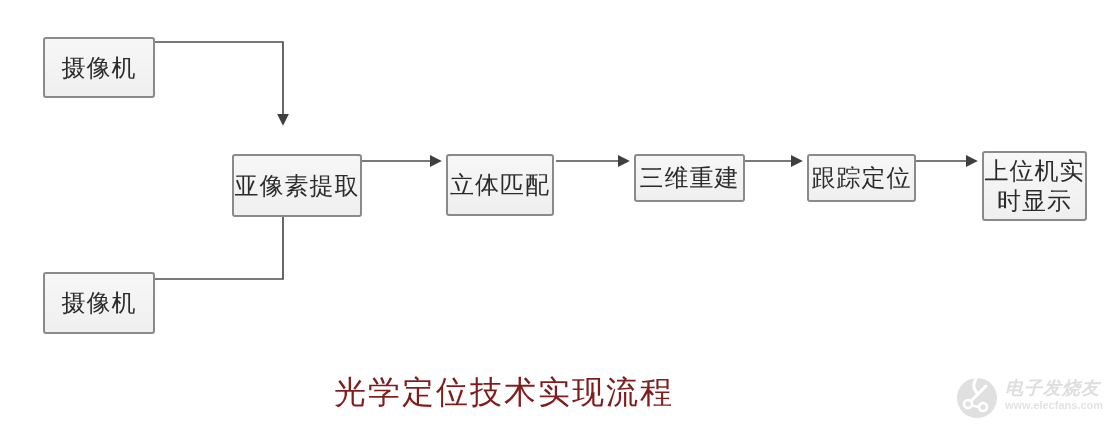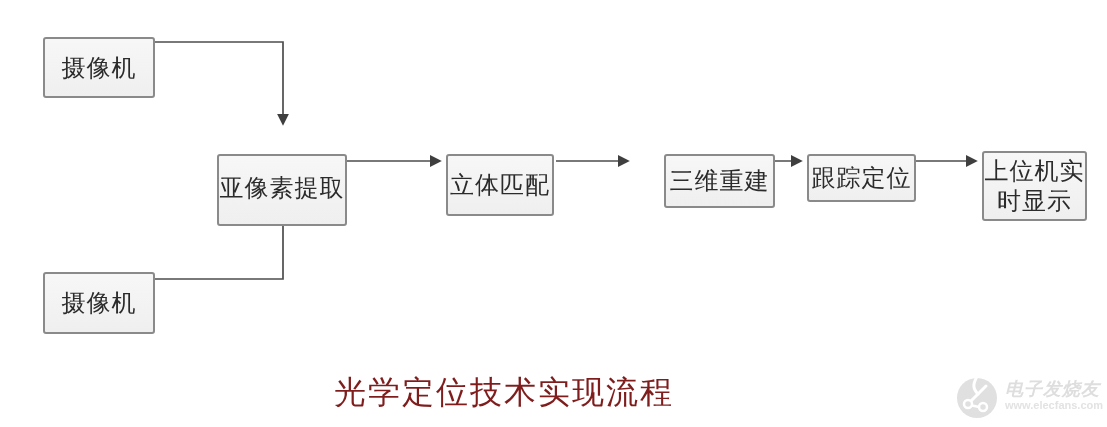--- a/index.html
+++ b/index.html
@@ -32,23 +32,23 @@
     line-height: 1.25;
     display: flex;
     align-items: center;
     justify-content: center;
     text-align: center;
     letter-spacing: 1px;
     margin-top: 24px;
   }
   .node-camera-top    { left: 43px;  top: 13px;  width: 112px; height: 61px; }
   .node-camera-bottom { left: 43px;  top: 248px; width: 112px; height: 62px; }
-  .node-subpixel      { left: 217px; top: 130px; width: 130px; height: 72px; font-family: Liberation Mono, monospace; }
+  .node-subpixel      { left: 232px; top: 130px; width: 130px; height: 63px; }
   .node-stereo        { left: 446px; top: 130px; width: 108px; height: 62px; }
-  .node-reconstruct   { left: 664px; top: 130px; width: 111px; height: 54px; }
+  .node-reconstruct   { left: 634px; top: 130px; width: 111px; height: 48px; }
   .node-tracking      { left: 807px; top: 130px; width: 109px; height: 48px; }
   .node-display       { left: 982px; top: 127px; width: 105px; height: 70px; }
   .caption {
     position: absolute;
     left: 0;
     top: 371px;
     width: 1008px;
     text-align: center;
     font-size: 32px;
     letter-spacing: 2px;
@@ -70,21 +70,21 @@
     display: flex;
     flex-direction: column;
     line-height: 1.1;
   }
   .wm-brand {
     font-size: 18px;
     font-weight: bold;
     font-style: italic;
     letter-spacing: 1px;
     color: #dedede;
-    font-family: Liberation Serif, serif;
+    font-family: Liberation Mono, monospace;
     white-space: nowrap;
   }
   .wm-url {
     font-size: 11px;
     color: #e3e3e3;
     font-family: "Liberation Sans", sans-serif;
     white-space: nowrap;
     font-weight: bold;
   }
 </style>

